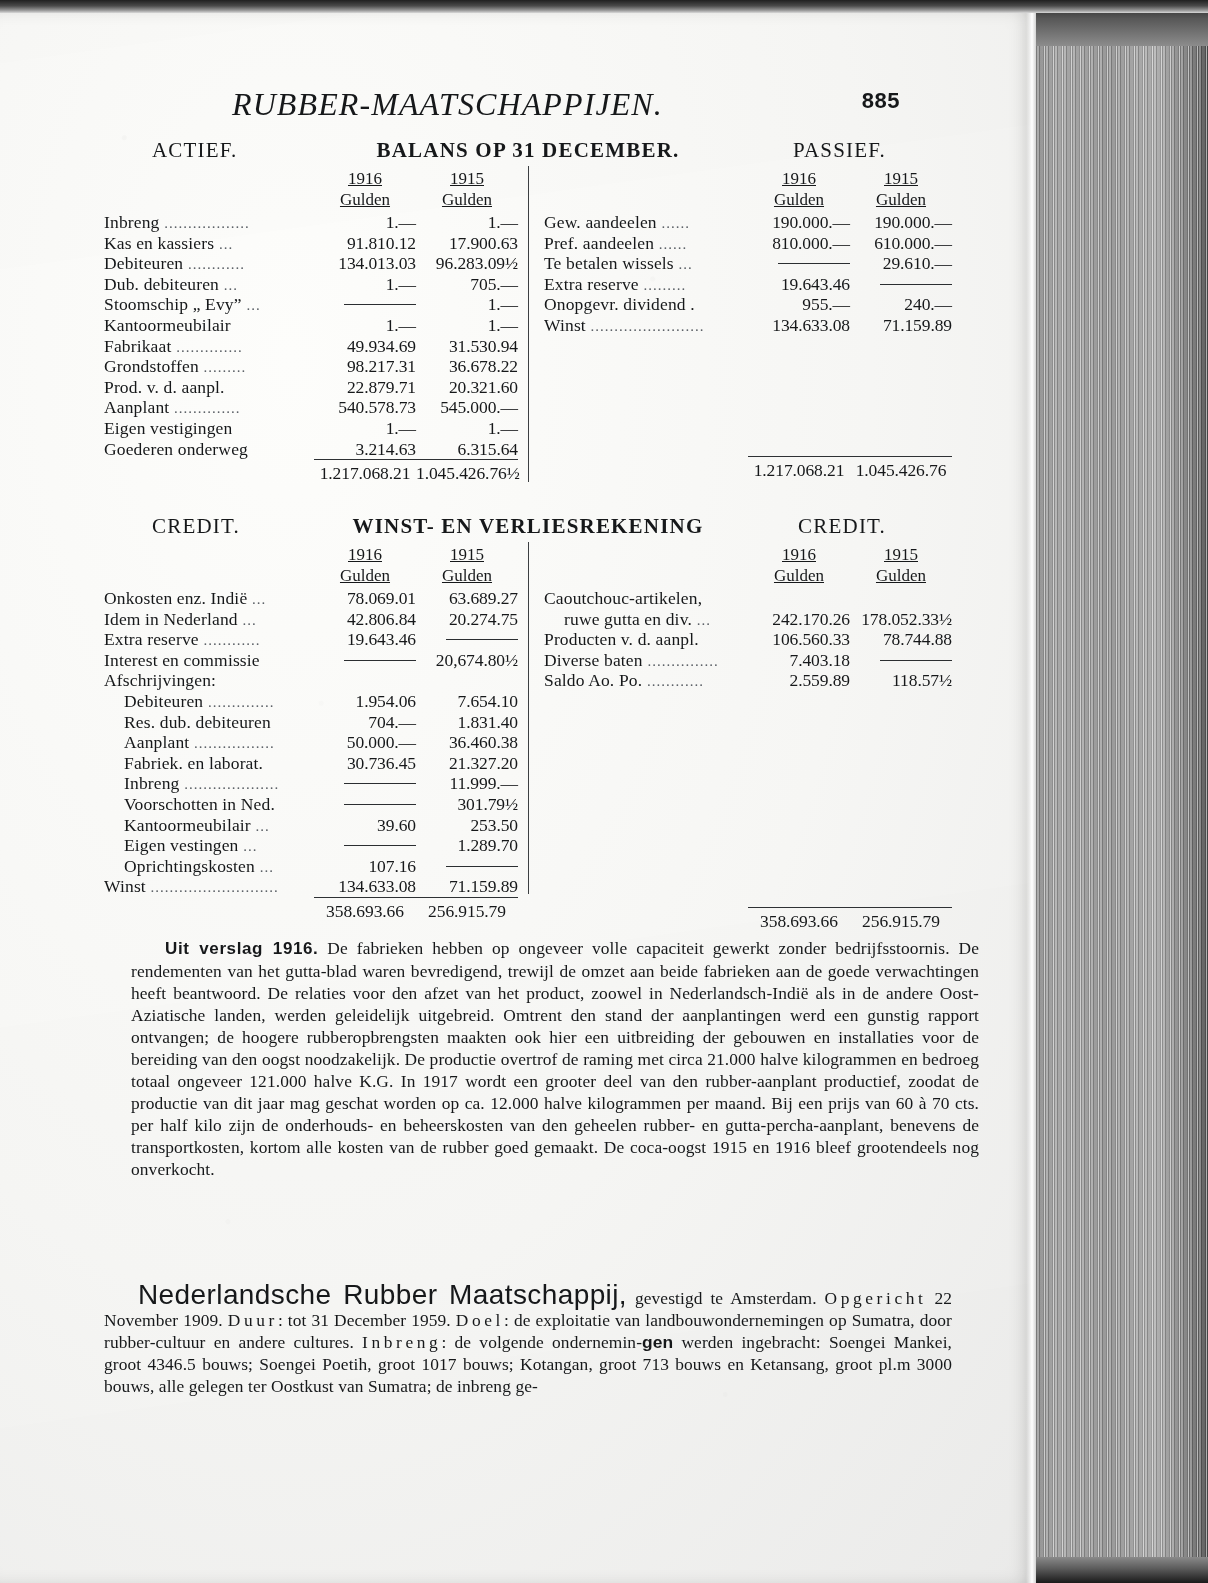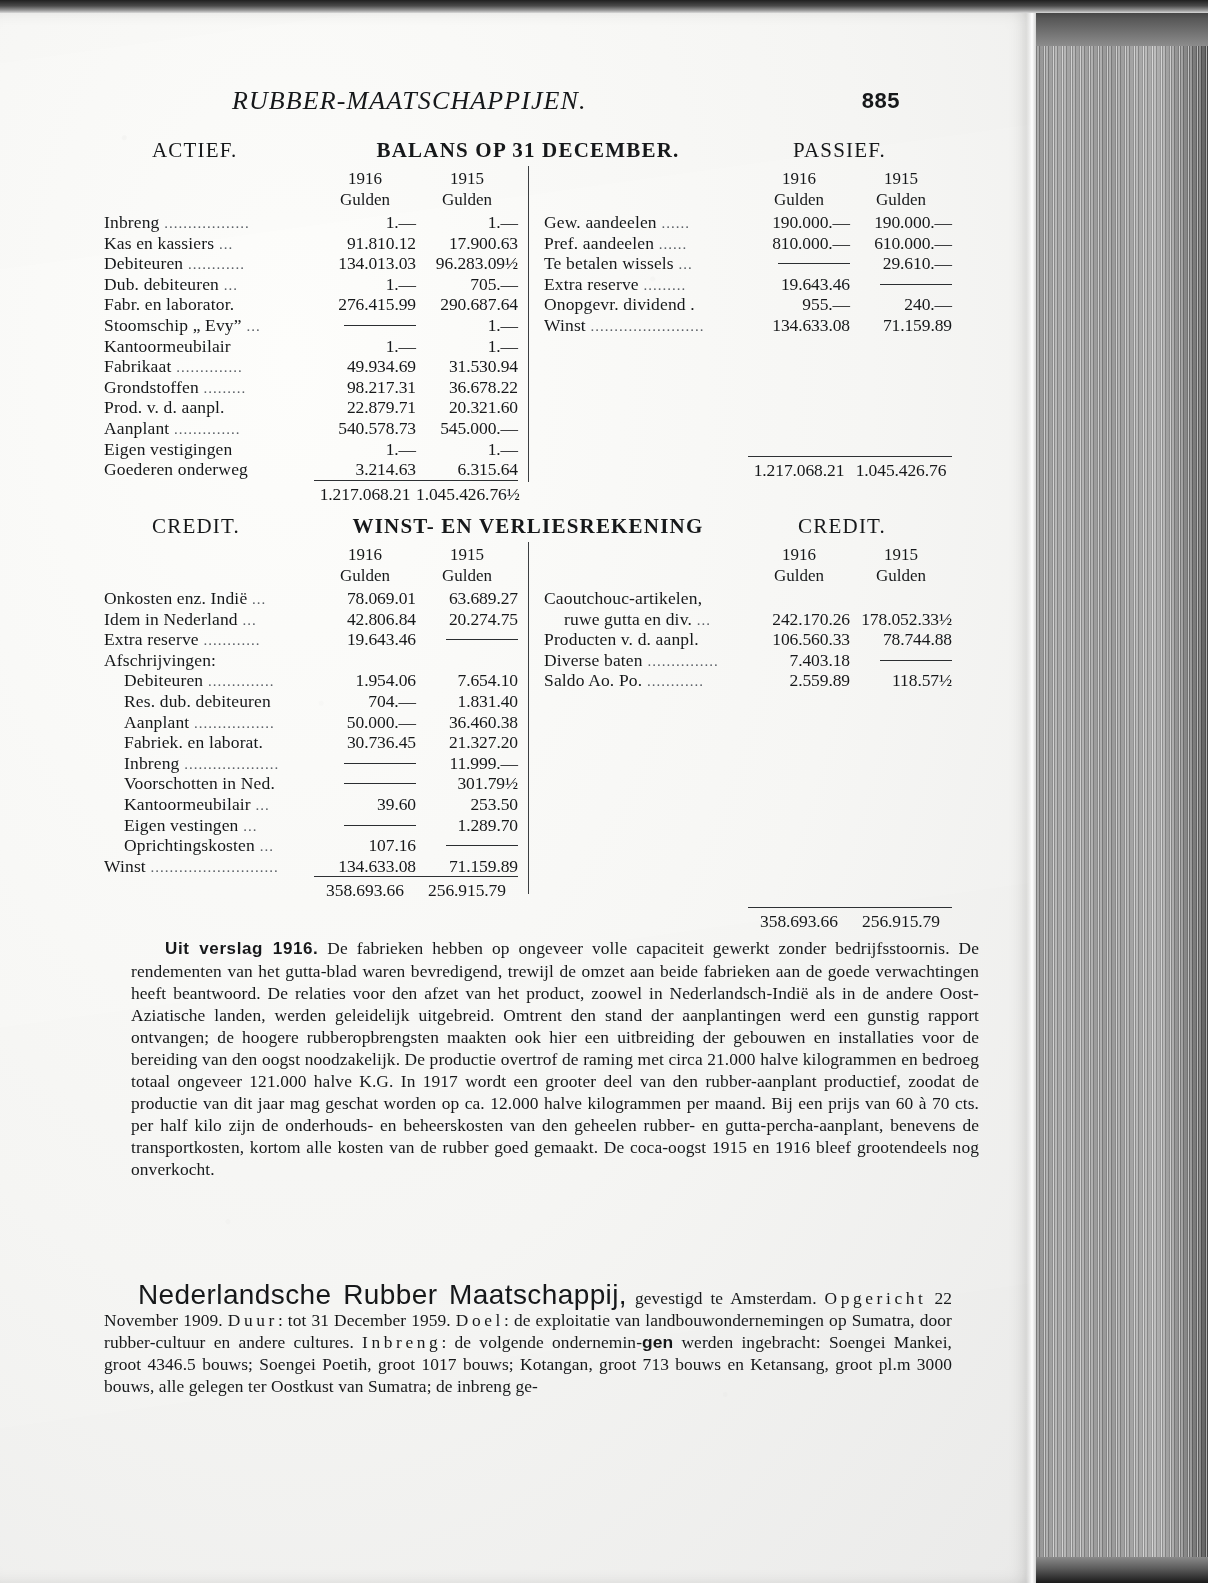--- a/index.html
+++ b/index.html
@@ -101,21 +101,21 @@
   .runhead {
     position: absolute;
     left: 0; top: 74px;
     width: 952px;
     height: 34px;
   }
   .runhead-title {
     position: absolute;
     left: 232px; top: 0;
     font-style: italic;
-    font-size: 26px;
+    font-size: 32px;
     letter-spacing: 1.1px;
     white-space: nowrap;
   }
   .runhead-page {
     position: absolute;
     right: 52px; top: 2px;
     font-family: "Liberation Sans", "DejaVu Sans", sans-serif;
     font-weight: bold;
     font-size: 22px;
     letter-spacing: .5px;
@@ -151,21 +151,21 @@
   .side.left  { padding-right: 10px; }
   .side.right { padding-left: 16px; }
   
   .vrule {
     position: absolute;
     left: 424px; top: -2px;
     width: 1px;
     background: #3c3f42;
   }
 
-  .yrhead { display: flex; height: 44px; }
+  .yrhead { display: flex; height: 44px; text-decoration: underline; }
   .yrhead .lbl { flex: 1 1 auto; }
   .yrhead .col {
     width: 102px;
     text-align: center;
     font-size: 17px;
     line-height: 21px;
   }
   .yrhead .col .y { display: block; }
   .yrhead .col .g { display: block; }
 
@@ -299,25 +299,20 @@
                 <span class="lbl">Debiteuren<span class="lead"> ............</span></span>
                 <span class="num">134.013.03</span>
                 <span class="num">96.283.09½</span>
               </div>
               <div class="row">
                 <span class="lbl">Dub. debiteuren<span class="lead"> ...</span></span>
                 <span class="num">1.—</span>
                 <span class="num">705.—</span>
               </div>
               <div class="row">
-                <span class="lbl">Fabr. en laborator.</span>
-                <span class="num">276.415.99</span>
-                <span class="num">290.687.64</span>
-              </div>
-              <div class="row">
                 <span class="lbl">Stoomschip „ Evy”<span class="lead"> ...</span></span>
                 <span class="num dash"></span>
                 <span class="num">1.—</span>
               </div>
               <div class="row">
                 <span class="lbl">Kantoormeubilair</span>
                 <span class="num">1.—</span>
                 <span class="num">1.—</span>
               </div>
               <div class="row">
@@ -443,20 +438,25 @@
                 <span class="lbl">Idem in Nederland<span class="lead"> ...</span></span>
                 <span class="num">42.806.84</span>
                 <span class="num">20.274.75</span>
               </div>
               <div class="row">
                 <span class="lbl">Extra reserve<span class="lead"> ............</span></span>
                 <span class="num">19.643.46</span>
                 <span class="num dash"></span>
               </div>
               <div class="row">
+                <span class="lbl">Interest en commissie</span>
+                <span class="num dash"></span>
+                <span class="num">20,674.80½</span>
+              </div>
+              <div class="row">
                 <span class="lbl">Afschrijvingen:</span>
                 <span class="num"></span>
                 <span class="num"></span>
               </div>
               <div class="row indent">
                 <span class="lbl">Debiteuren<span class="lead"> ..............</span></span>
                 <span class="num">1.954.06</span>
                 <span class="num">7.654.10</span>
               </div>
               <div class="row indent">

